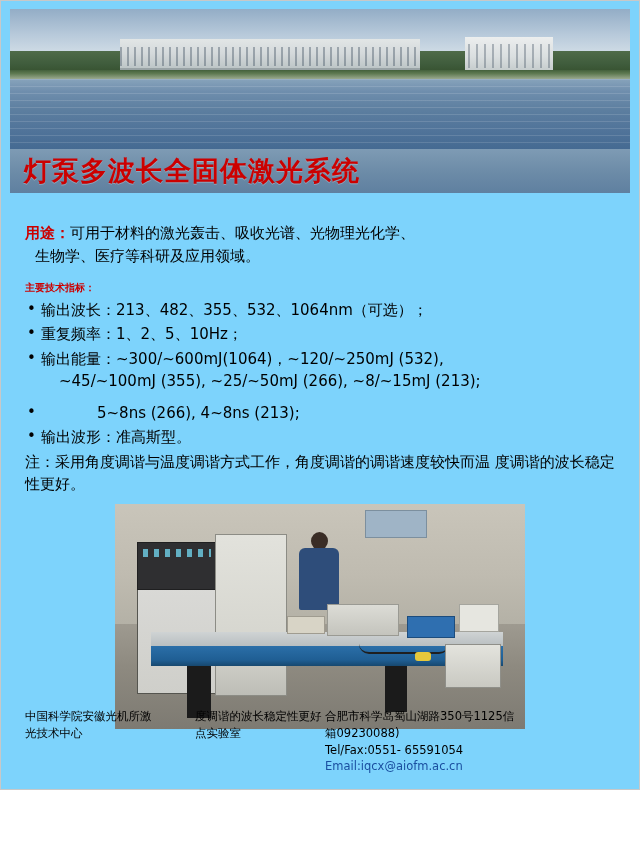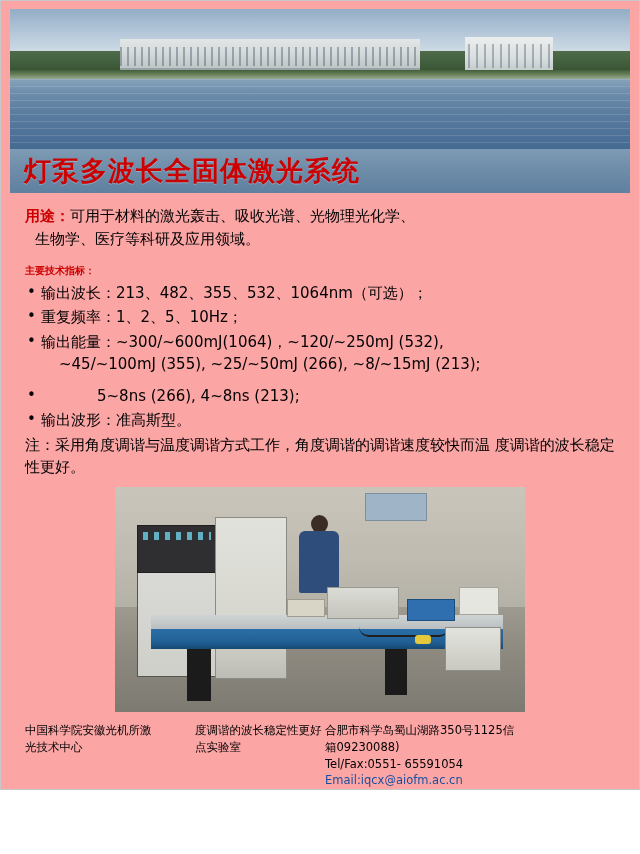--- a/index.html
+++ b/index.html
@@ -10,21 +10,21 @@
     width: 640px;
     height: 854px;
     background: #ffffff;
     font-family: "Liberation Sans", sans-serif;
     overflow: hidden;
   }
   .page {
     position: relative;
     width: 640px;
     height: 790px;
-    background: #fca5a5;
+    background: #7dd3fc;
     box-sizing: border-box;
     border: 1px solid #c8c8c8;
   }
 
   
   .hero {
     position: relative;
     margin: 8px 9px 0 9px;
     height: 140px;
     overflow: hidden;
@@ -112,21 +112,21 @@
     text-shadow: 0 1px 0 rgba(255,255,255,0.25);
   }
 
   
   .content {
     padding: 10px 20px 0 24px;
     font-family: "DejaVu Sans", "Liberation Sans", sans-serif;
     color: #000000;
   }
   .usage {
-    margin-top: 2px;
+    margin-top: 19px;
     font-size: 15px;
     line-height: 1.55;
   }
   .usage .label {
     color: #cc0000;
     font-weight: bold;
   }
   .usage .indent {
     display: block;
     padding-left: 10px;
@@ -259,21 +259,21 @@
   }
   .ph-yellow {
     position: absolute; left: 300px; top: 148px; width: 16px; height: 9px;
     background: #e5c83c; border-radius: 3px;
   }
 
   
   .footer {
     position: absolute;
     left: 0; right: 0;
-    bottom: 0;
+    bottom: 14px;
     padding: 0 18px 0 24px;
     display: flex;
     font-family: "DejaVu Sans", "Liberation Sans", sans-serif;
     font-size: 11.5px;
     line-height: 1.45;
     color: #000000;
   }
   .footer .col1 { width: 170px; }
   .footer .col2 { width: 130px; }
   .footer .col3 { flex: 1; }

